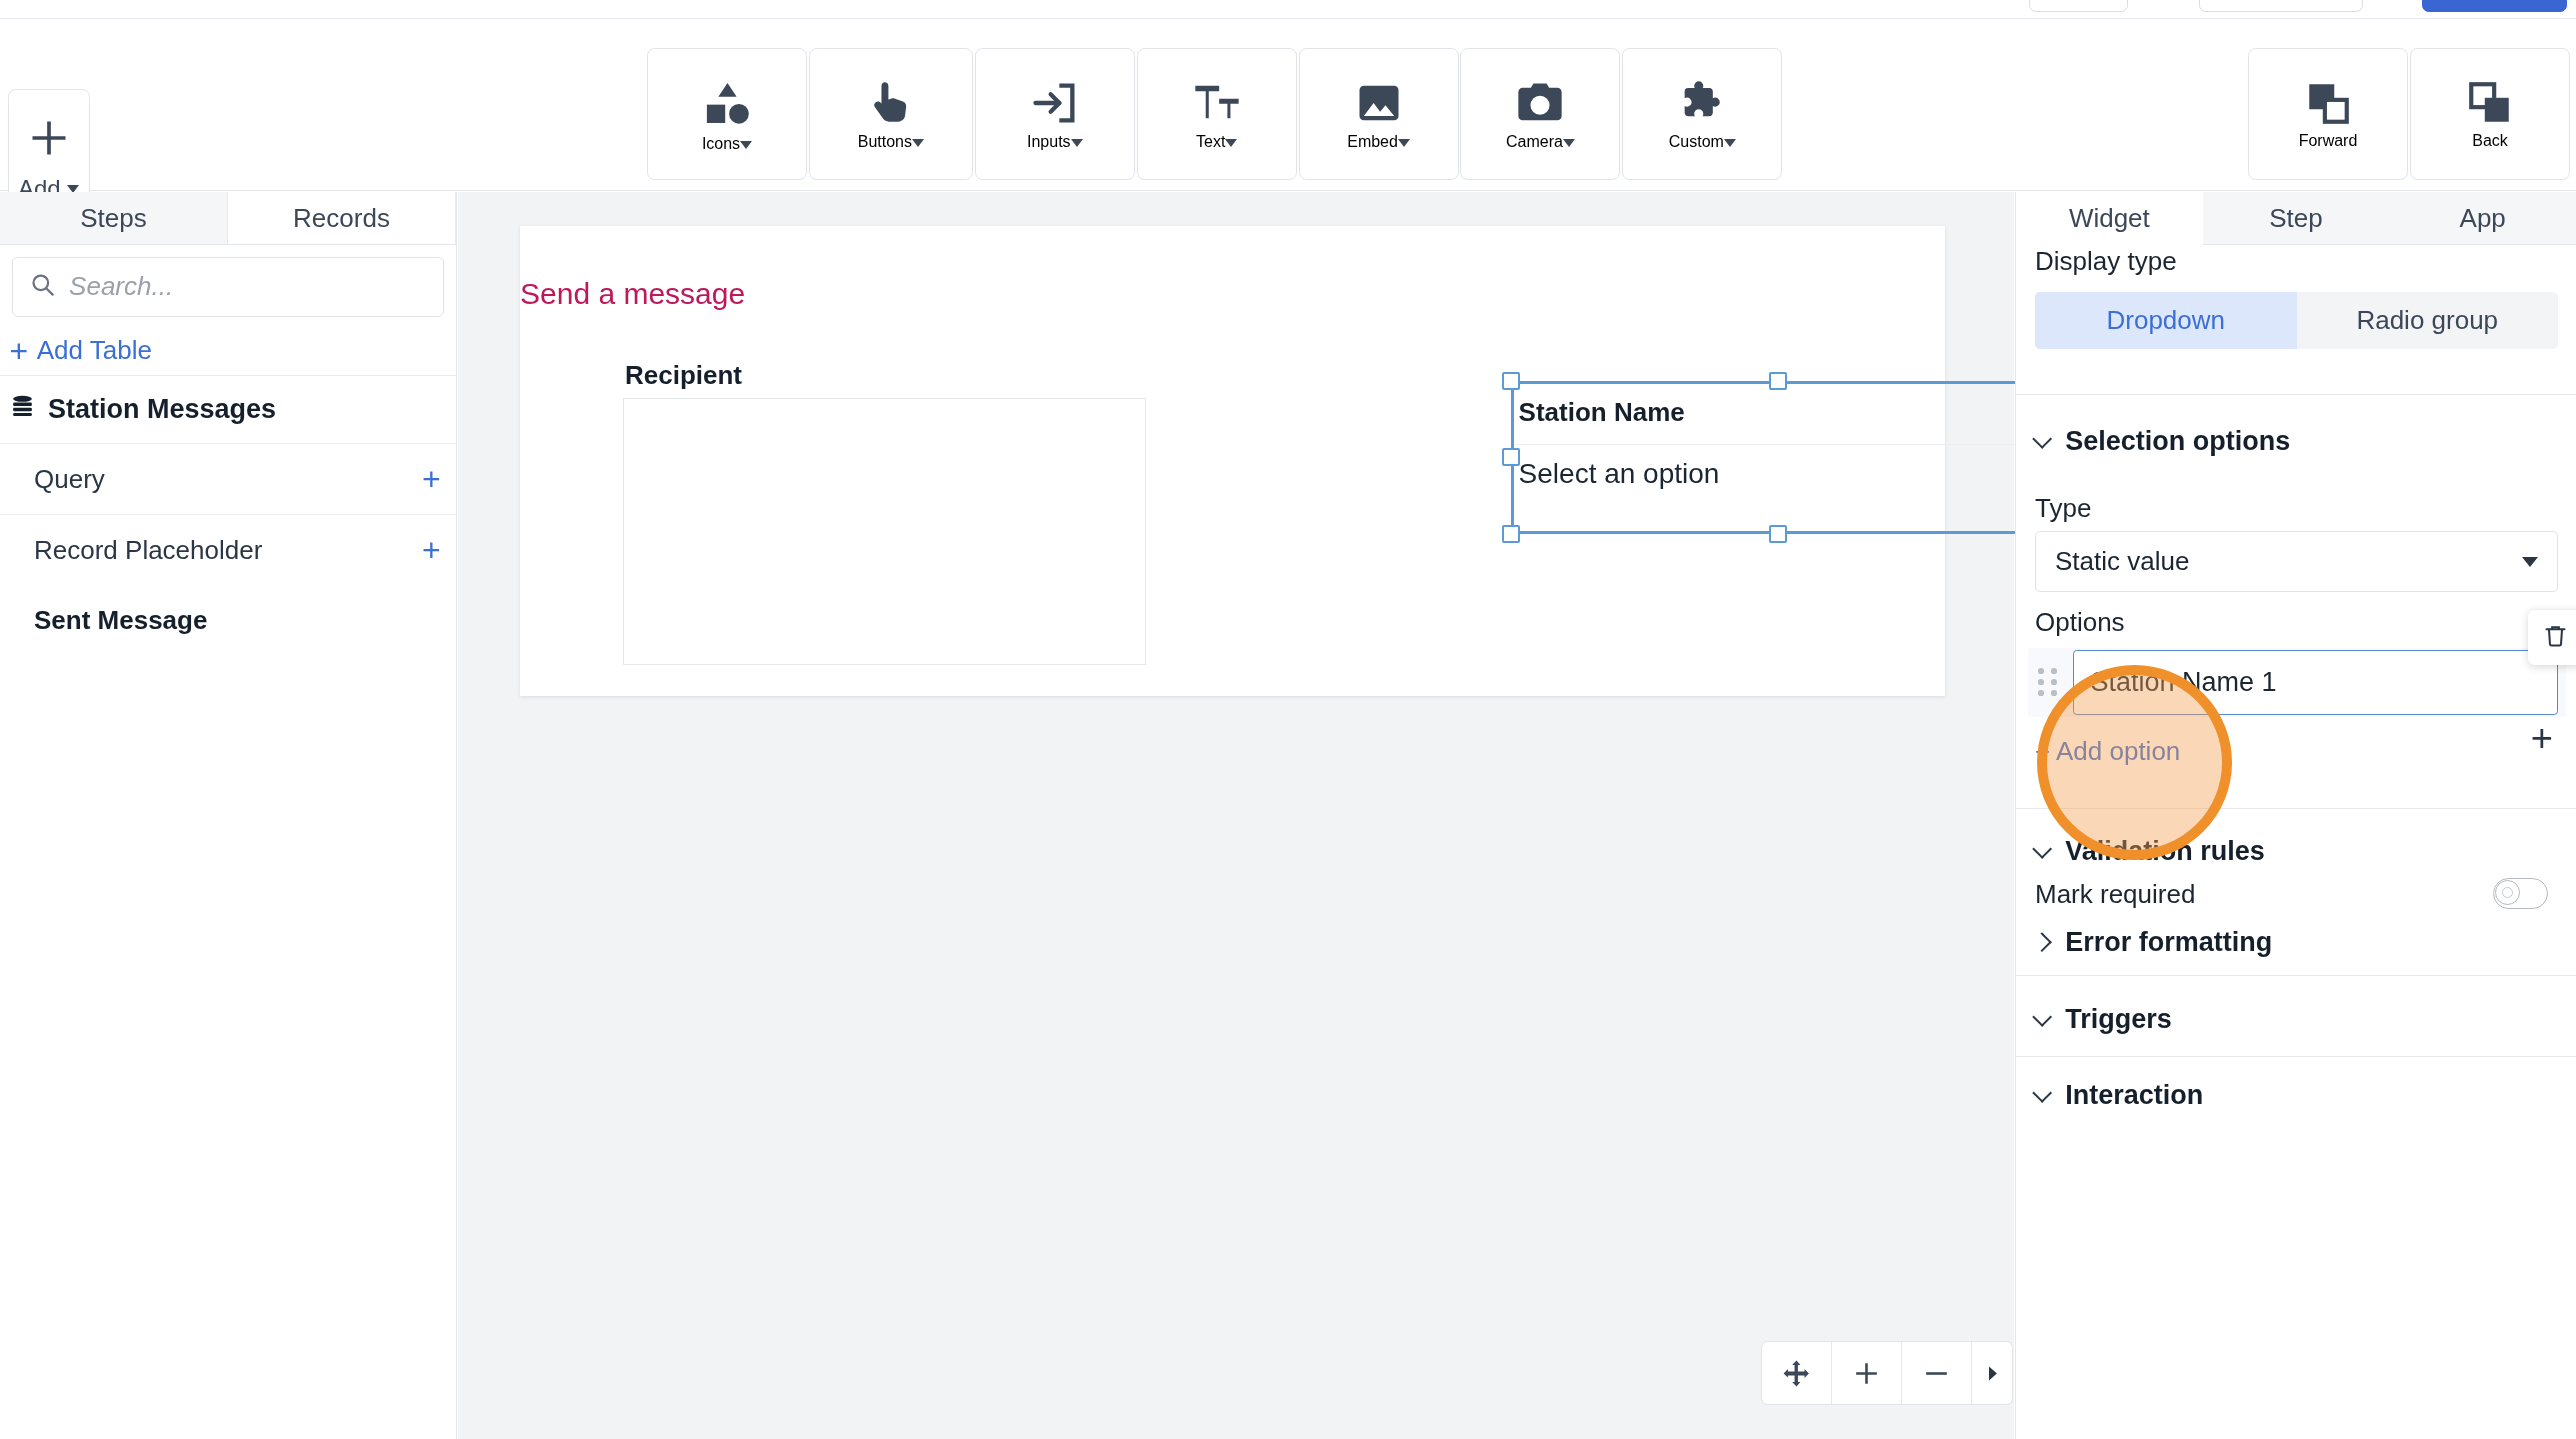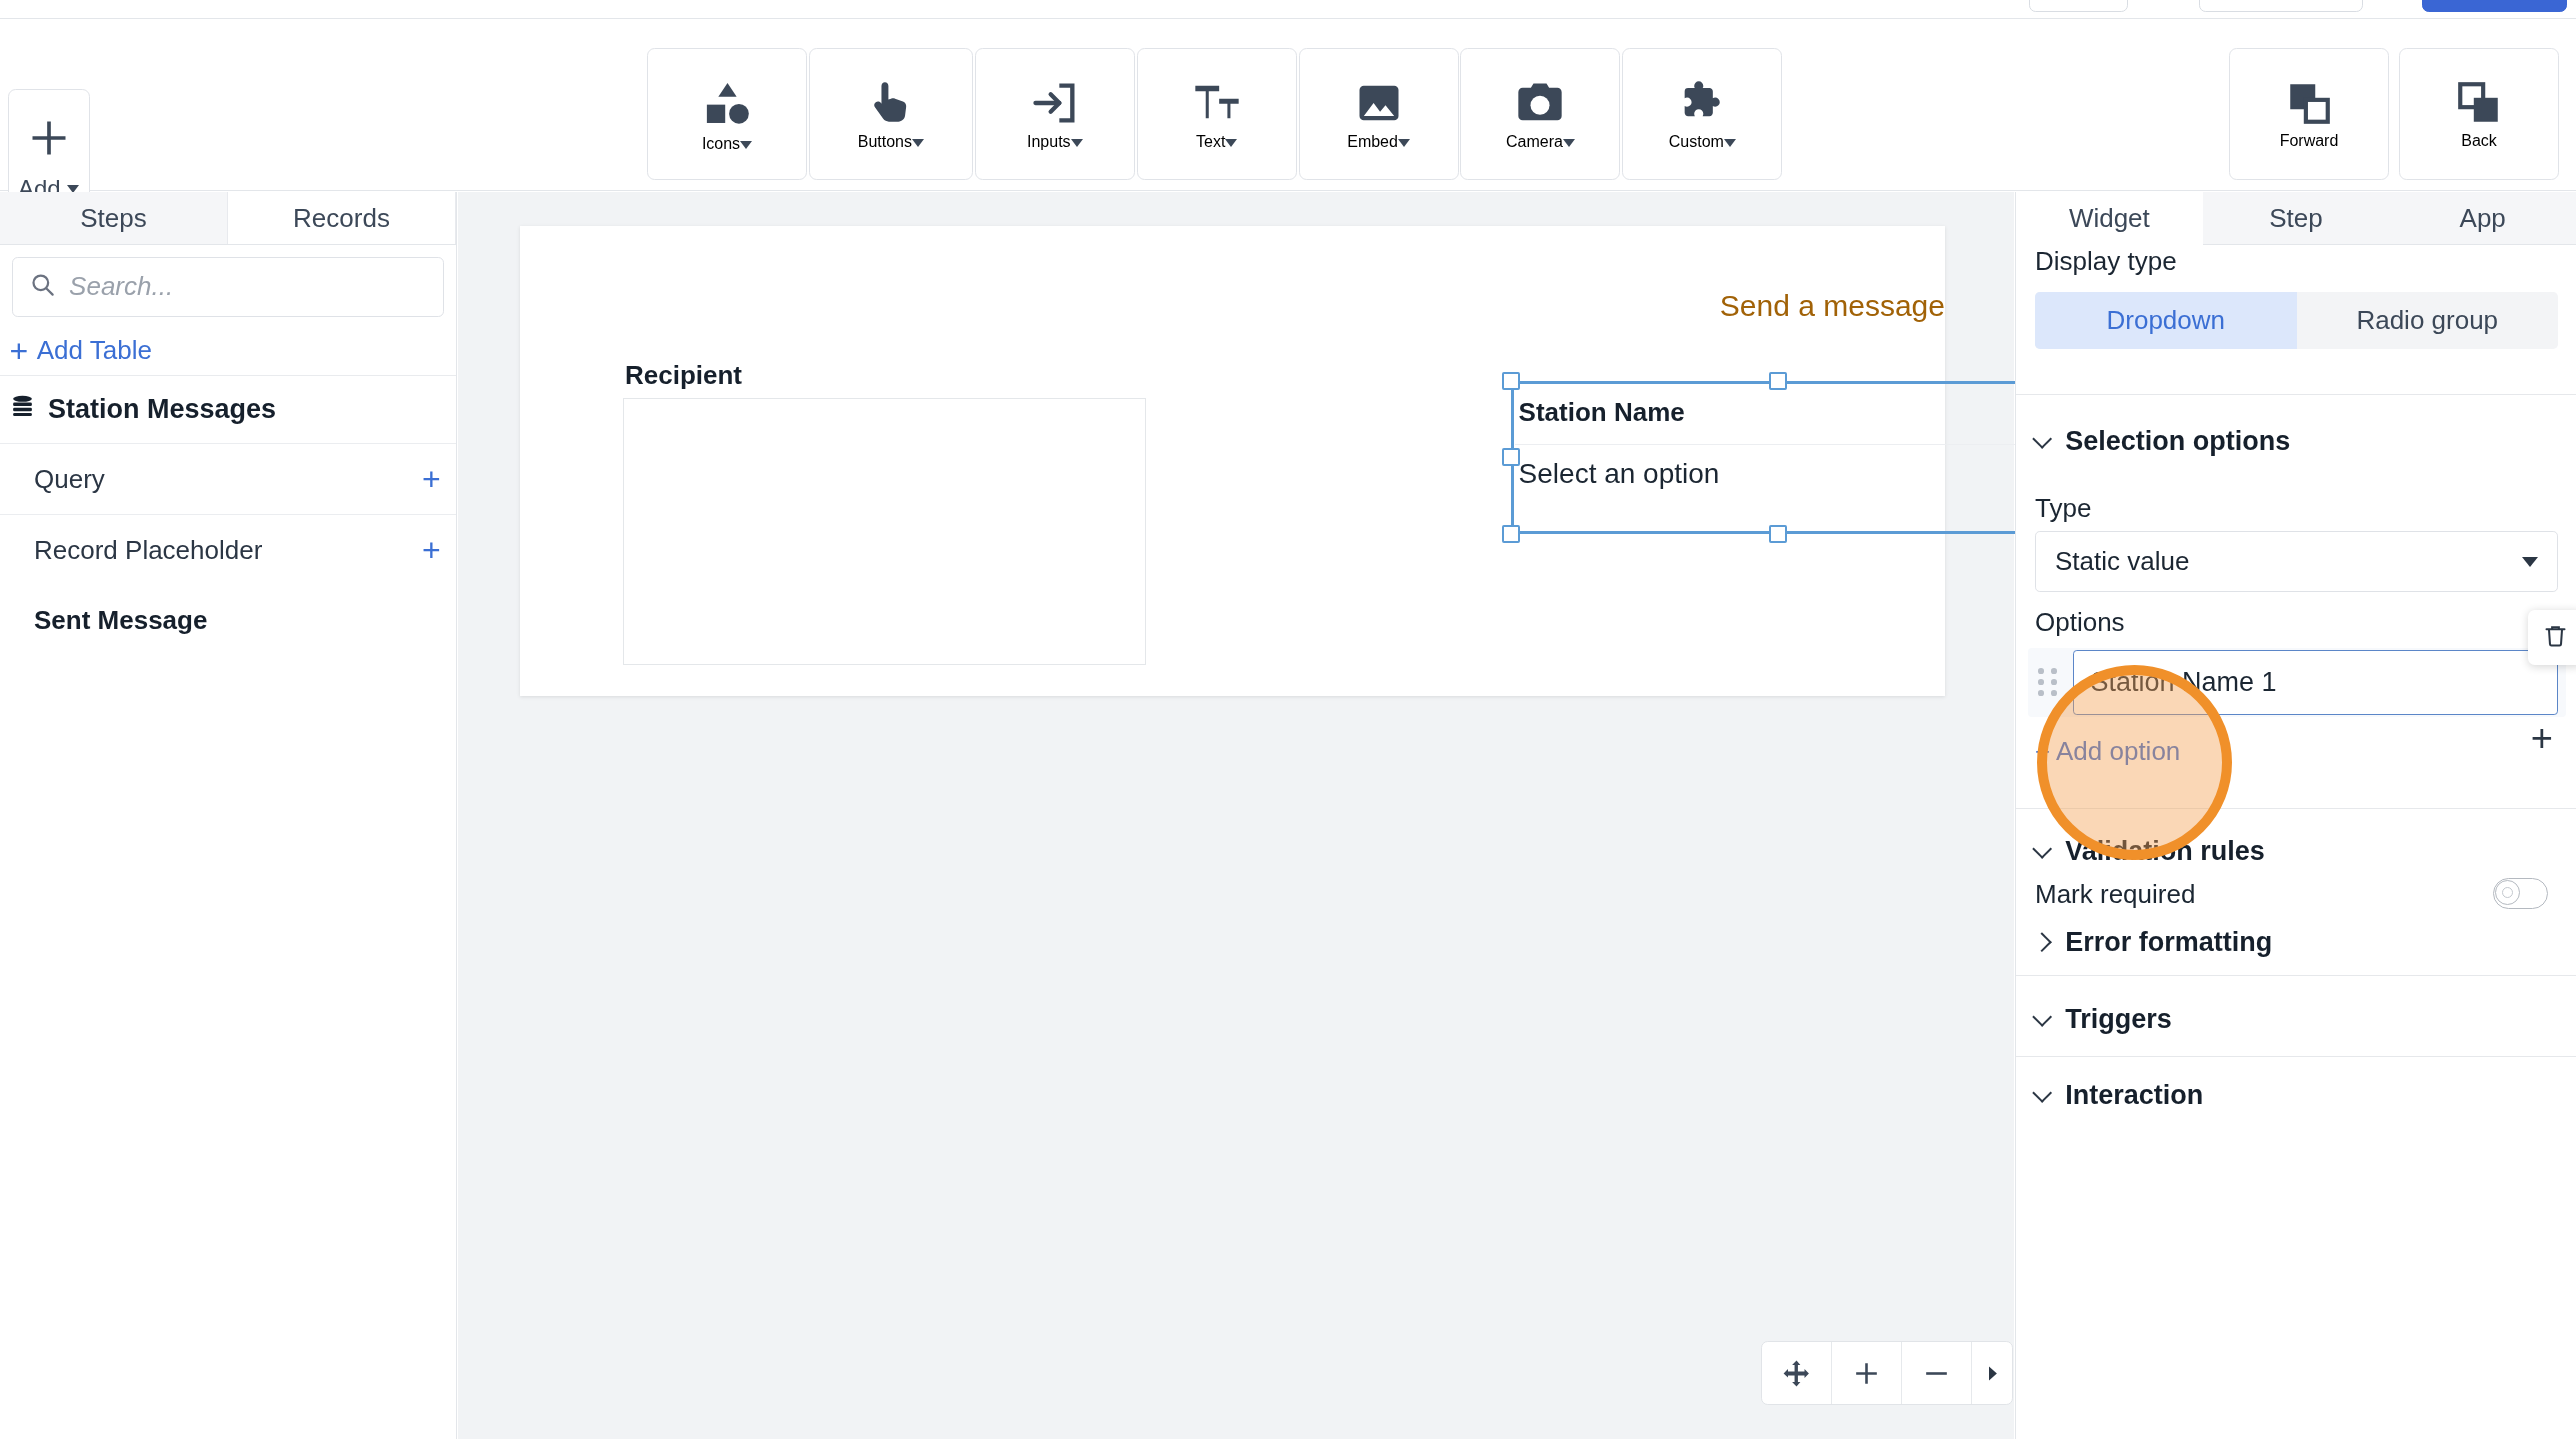--- a/index.html
+++ b/index.html
@@ -42,21 +42,21 @@
     display: flex; align-items: center; gap: 6.7px; white-space: nowrap;
   }
   .caret-dn {
     width: 0; height: 0; border-left: 6.7px solid transparent;
     border-right: 6.7px solid transparent; border-top: 8.6px solid #3c4858;
     display: inline-block;
   }
 
   #add-card { left: 7.6px; width: 82px; }
   #group-center { position: absolute; left: 647px; top: 0; display: flex; gap: 1.9px; }
-  #group-right  { position: absolute; right: 17px; top: 0; display: flex; gap: 10px; }
+  #group-right  { position: absolute; right: 6px; top: 0; display: flex; gap: 2px; }
   .tc2 {
     position: relative; top: 29px; height: 132px; width: 94px;
     border: 1px solid #e0e3e8; border-radius: 7.6px; background: #fff;
     display: flex; flex-direction: column; align-items: center;
     justify-content: center; cursor: pointer; user-select: none;
   }
   .tc2.w-icons { width: 160px; }
   .tc2.w-buttons { width: 164px; }
   .tc2.w-inputs { width: 160px; }
   .tc2.w-text { width: 160px; }
@@ -109,22 +109,22 @@
   
   #canvas-area {
     position: absolute; left: 458px; top: 192px; width: 1556px; height: 1248px;
     background: #f1f3f5;
   }
   #app-card {
     position: absolute; left: 62px; top: 34px; width: 1425px; height: 470px;
     background: #ffffff; box-shadow: 0 1px 3.8px rgba(0,0,0,.10);
   }
   #card-title {
-    position: absolute; left: 0; top: 63px; width: 100%;
-    text-align: right; font-size: 30px; color: #a16207;
+    position: absolute; left: 0; top: 51px; width: 100%;
+    text-align: left; font-size: 30px; color: #be185d;
   }
   #recipient-label {
     position: absolute; left: 105px; top: 134px;
     font-size: 26px; font-weight: bold; color: #16202c;
   }
   #recipient-box {
     position: absolute; left: 103px; top: 172px; width: 523px; height: 267px;
     border: 1px solid #e4e7ea; background: #fff;
   }
 

